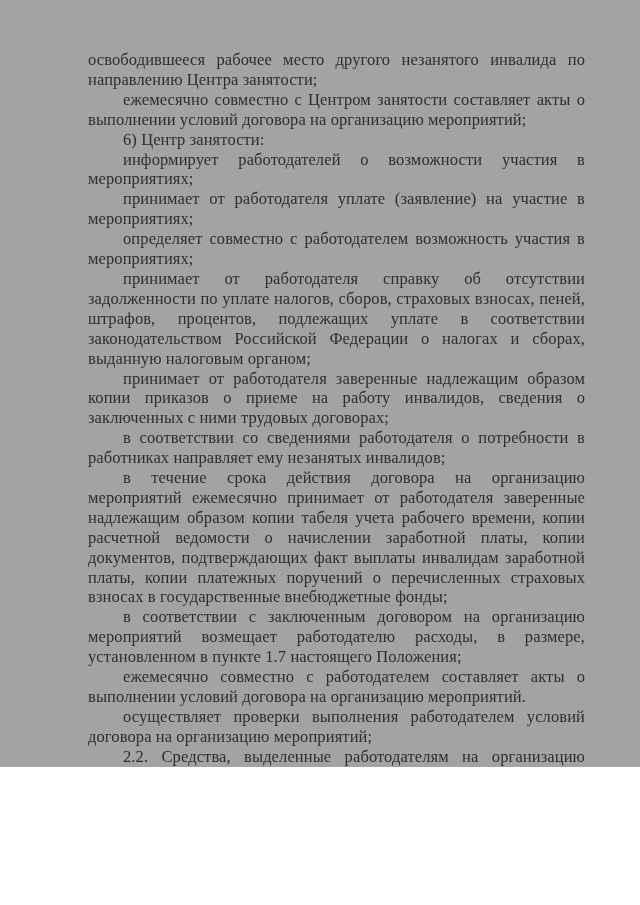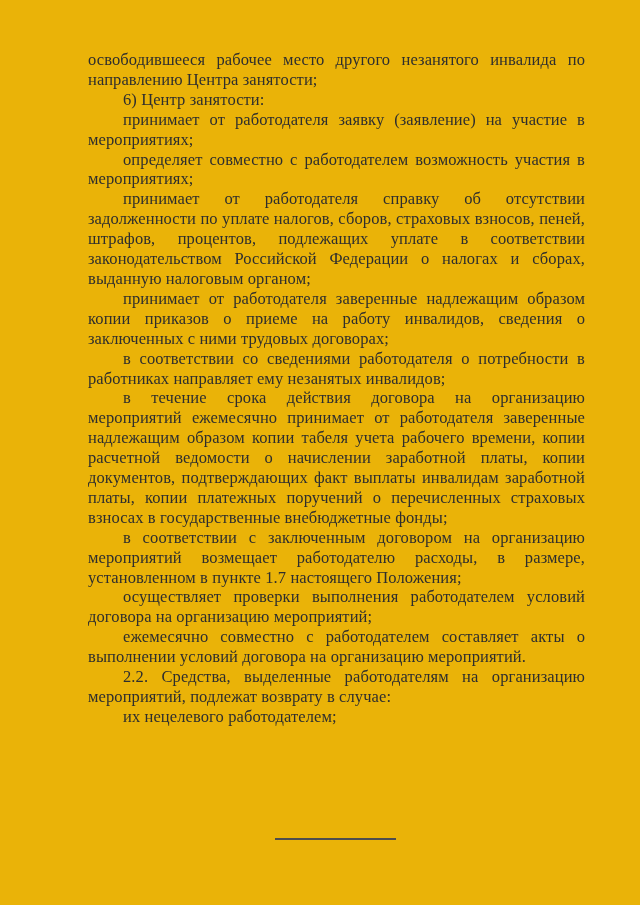--- a/index.html
+++ b/index.html
@@ -3,22 +3,22 @@
 <meta charset="utf-8">
 <style>
   html, body {
     margin: 0;
     padding: 0;
     background: #ffffff;
   }
   .page {
     position: relative;
     width: 640px;
-    height: 905px;
-    background: #eab308;
+    height: 767px;
+    background: #a3a3a3;
     overflow: hidden;
     font-family: "Liberation Serif", "DejaVu Serif", serif;
     color: #2e2e2e;
     text-decoration: underline;
   }
   .text-block {
     position: absolute;
     left: 88px;
     top: 50px;
     width: 497px;
@@ -43,27 +43,29 @@
     height: 2px;
     background: #4d4d4d;
   }
 </style>
 </head>
 <body>
 
 <div class="page">
   <div class="text-block" id="text-block">
       <p class="para">освободившееся рабочее место другого незанятого инвалида по направлению Центра занятости;</p>
+      <p class="para indent">ежемесячно совместно с Центром занятости составляет акты о выполнении условий договора на организацию мероприятий;</p>
       <p class="para indent">6) Центр занятости:</p>
-      <p class="para indent">принимает от работодателя заявку (заявление) на участие в мероприятиях;</p>
+      <p class="para indent">информирует работодателей о возможности участия в мероприятиях;</p>
+      <p class="para indent">принимает от работодателя уплате (заявление) на участие в мероприятиях;</p>
       <p class="para indent">определяет совместно с работодателем возможность участия в мероприятиях;</p>
-      <p class="para indent">принимает от работодателя справку об отсутствии задолженности по уплате налогов, сборов, страховых взносов, пеней, штрафов, процентов, подлежащих уплате в соответствии законодательством Российской Федерации о налогах и сборах, выданную налоговым органом;</p>
+      <p class="para indent">принимает от работодателя справку об отсутствии задолженности по уплате налогов, сборов, страховых взносах, пеней, штрафов, процентов, подлежащих уплате в соответствии законодательством Российской Федерации о налогах и сборах, выданную налоговым органом;</p>
       <p class="para indent">принимает от работодателя заверенные надлежащим образом копии приказов о приеме на работу инвалидов, сведения о заключенных с ними трудовых договорах;</p>
       <p class="para indent">в соответствии со сведениями работодателя о потребности в работниках направляет ему незанятых инвалидов;</p>
       <p class="para indent">в течение срока действия договора на организацию мероприятий ежемесячно принимает от работодателя заверенные надлежащим образом копии табеля учета рабочего времени, копии расчетной ведомости о начислении заработной платы, копии документов, подтверждающих факт выплаты инвалидам заработной платы, копии платежных поручений о перечисленных страховых взносах в государственные внебюджетные фонды;</p>
       <p class="para indent">в соответствии с заключенным договором на организацию мероприятий возмещает работодателю расходы, в размере, установленном в пункте 1.7 настоящего Положения;</p>
+      <p class="para indent">ежемесячно совместно с работодателем составляет акты о выполнении условий договора на организацию мероприятий.</p>
       <p class="para indent">осуществляет проверки выполнения работодателем условий договора на организацию мероприятий;</p>
-      <p class="para indent">ежемесячно совместно с работодателем составляет акты о выполнении условий договора на организацию мероприятий.</p>
       <p class="para indent">2.2. Средства, выделенные работодателям на организацию мероприятий, подлежат возврату в случае:</p>
       <p class="para indent">их нецелевого работодателем;</p>
     </div>
   <div class="divider"></div>
 </div>
 
 </body></html>

